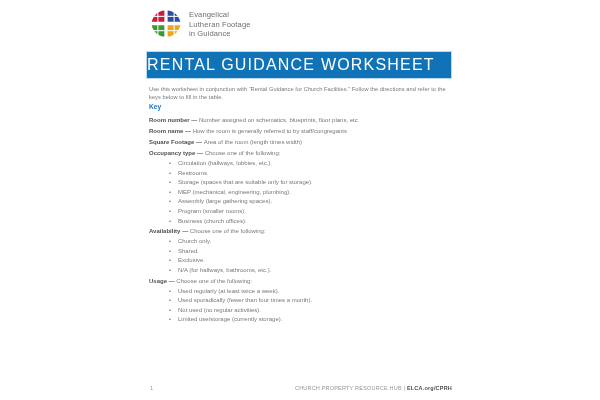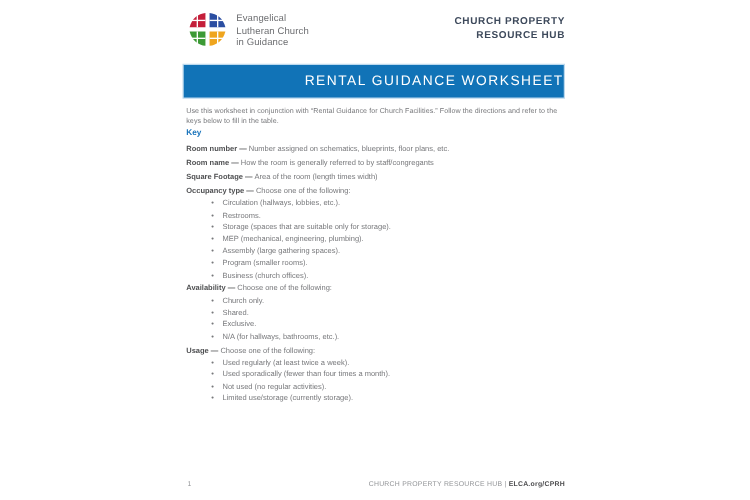--- a/index.html
+++ b/index.html
@@ -26,22 +26,22 @@
     padding-top:3px; letter-spacing:0.1px;
   }
   .hub {
     text-align:right; font-weight:bold; font-size:8px; line-height:10.5px;
     color:#3e4a5c; letter-spacing:0.5px; padding-top:5px;
   }
   
   .banner {
     position:absolute; top:52px; left:-1px; width:304px; height:26px;
     background:#1173b7;
-    display:flex; align-items:center; justify-content:flex-end;
-    color:#ffffff; font-size:11px; font-weight:500; letter-spacing:1.2px;
+    display:flex; align-items:center; justify-content:flex-start;
+    color:#ffffff; font-size:16px; font-weight:500; letter-spacing:1.2px;
     box-shadow:0 0 0 1px #bcd9ee;
   }
   
   .intro {
     position:absolute; top:85px; left:1px; width:302px;
     font-size:5.7px; line-height:8.3px; color:#77787b; letter-spacing:0.05px;
   }
   
   .key { position:absolute; top:102px; left:1px; width:302px; }
   .key-heading {
@@ -91,27 +91,23 @@
         </g>
 
         <g>
           <path d="M24 22 L24 36 C31 35.5 37.5 30.5 39.5 22 Z" fill="#efa51e"></path>
           <rect x="31.3" y="22" width="1.3" height="13" fill="#ffffff"></rect>
           <rect x="24" y="28.1" width="15.5" height="1.3" fill="#ffffff"></rect>
         </g>
       </svg>
       <div class="brand-text">
         <div>Evangelical</div>
-        <div>Lutheran Church</div>
+        <div>Lutheran Footage</div>
         <div>in Guidance</div>
       </div>
-    </div>
-    <div class="hub">
-      <div>CHURCH PROPERTY</div>
-      <div>RESOURCE HUB</div>
     </div>
   </div>
 
   <div class="banner">
     <span>RENTAL GUIDANCE WORKSHEET</span>
   </div>
 
   <div class="intro">Use this worksheet in conjunction with “Rental Guidance for Church Facilities.”  Follow the directions and refer to the keys below to fill in the table.</div>
 
   <div class="key">

